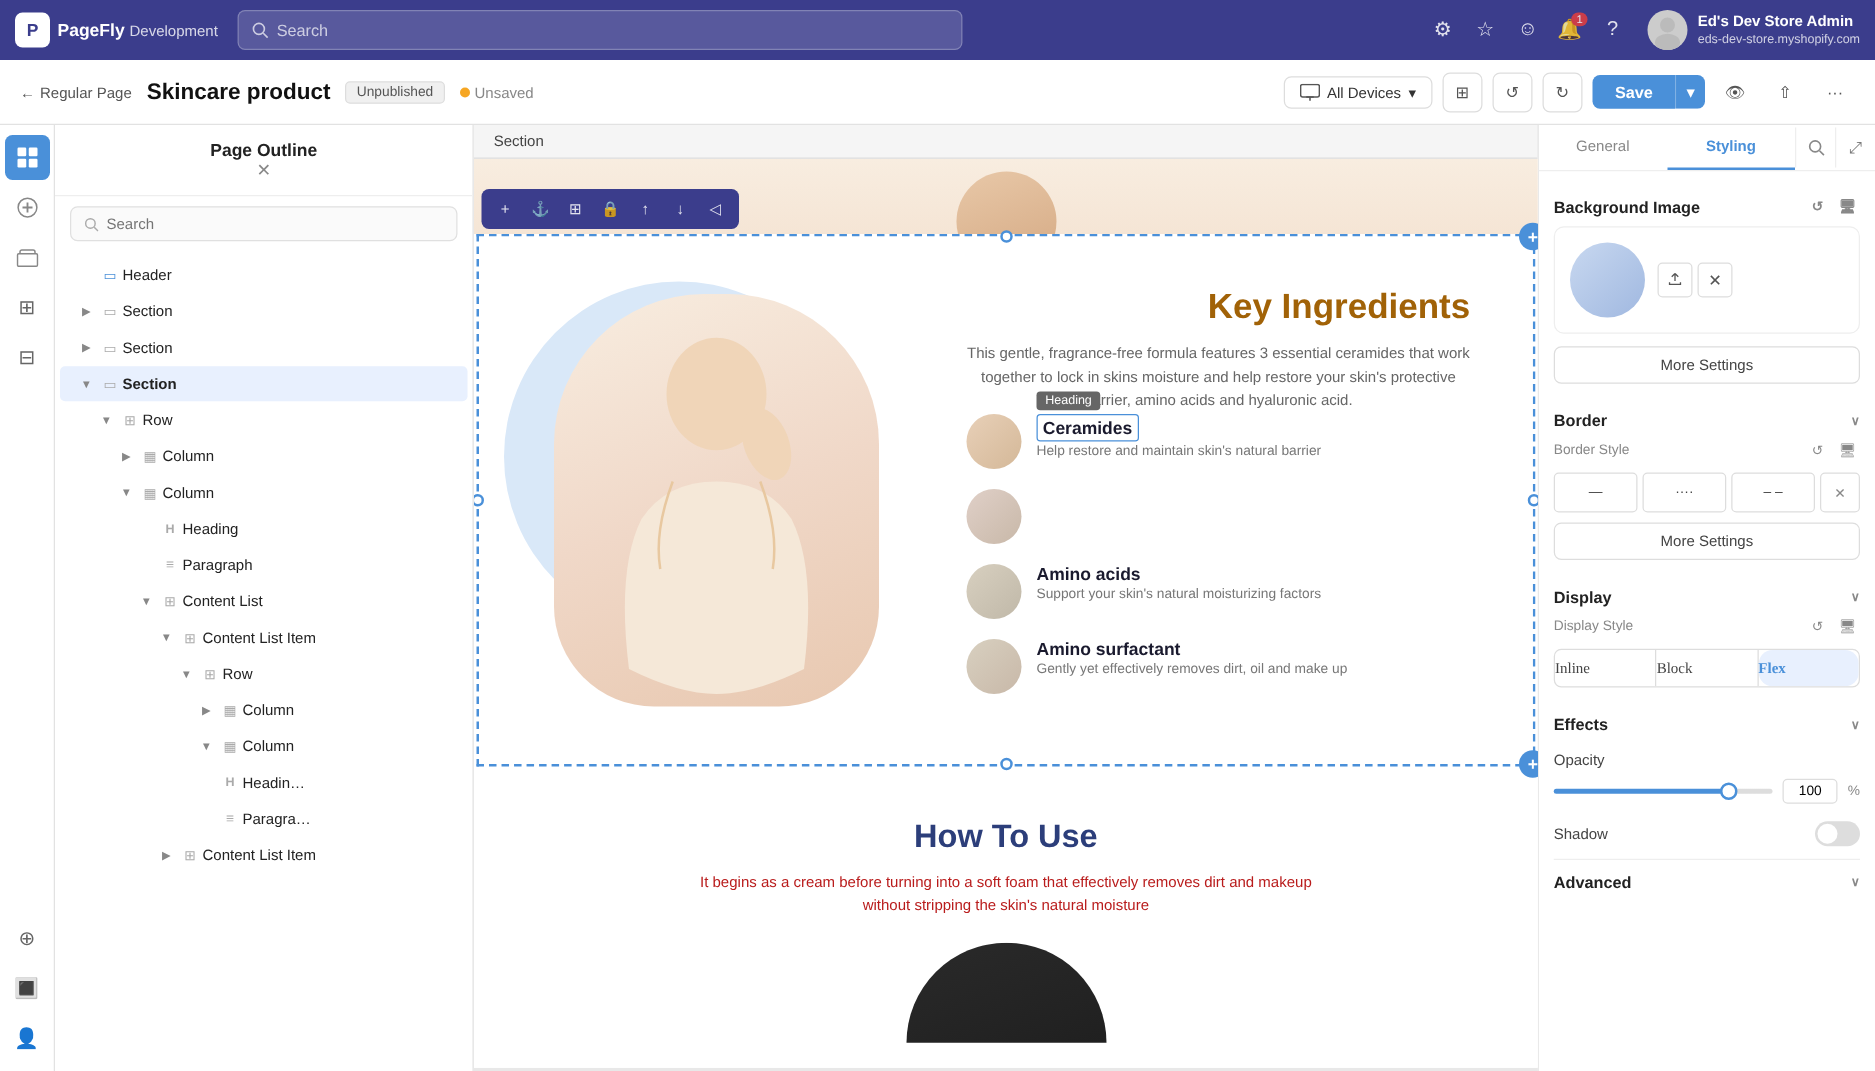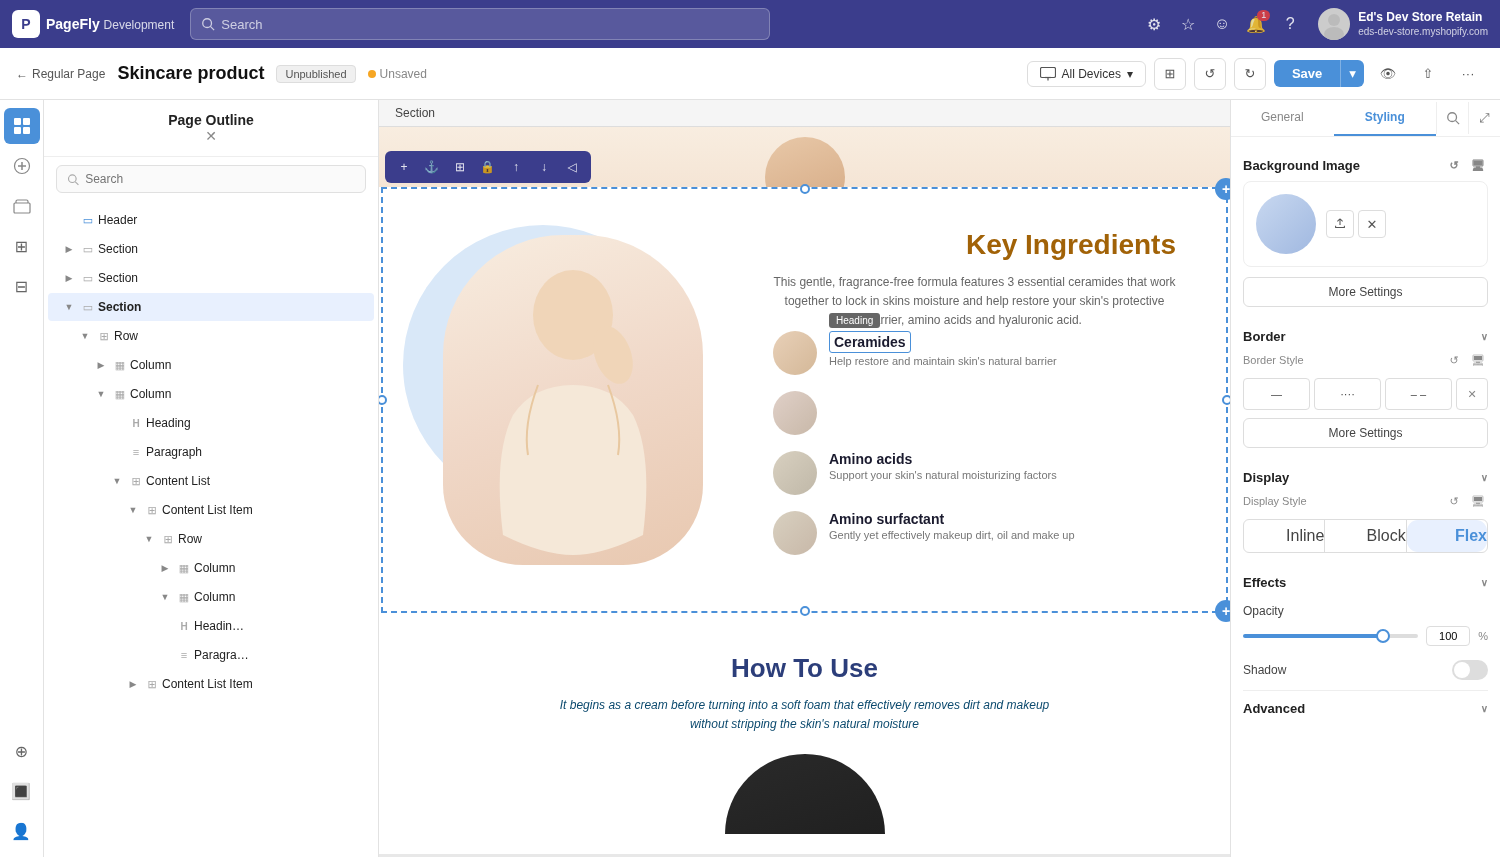--- a/index.html
+++ b/index.html
@@ -277,25 +277,24 @@
       text-align: center;
     }
     .htu-title {
       font-size: 26px;
       font-weight: 800;
       color: #2c3e7a;
       margin-bottom: 12px;
     }
     .htu-desc {
       font-size: 12px;
-      color: #0c4a6e;
+      color: #b91c1c;
       max-width: 500px;
       margin: 0 auto 20px;
       line-height: 1.6;
-      font-style: italic;
     }
 
     
     .right-panel {
       width: 270px;
       background: #fff;
       border-left: 1px solid #e2e2e2;
       display: flex;
       flex-direction: column;
       flex-shrink: 0;
@@ -374,25 +373,26 @@
       display: flex;
       gap: 0;
       border: 1px solid #ddd;
       border-radius: 6px;
       overflow: hidden;
       margin-top: 8px;
     }
     .display-opt {
       flex: 1;
       padding: 7px 0;
-      text-align: right;
-      font-size: 16px;
+      text-align: left;
+      font-size: 12px;
       color: #444;
       cursor: pointer;
       border-right: 1px solid #ddd;
+      font-family: Liberation Serif, serif;
     }
     .display-opt:last-child { border-right: none; }
     .display-opt.active { background: #e8f0fe; color: #4a90d9; font-weight: 600; border-radius: 11px; }
     .prop-row { display: flex; align-items: center; justify-content: space-between; margin: 8px 0; }
     .prop-label { font-size: 12px; color: #444; }
     .opacity-slider-row { display: flex; align-items: center; gap: 8px; margin-top: 6px; }
     .slider-track {
       flex: 1;
       height: 4px;
       background: linear-gradient(to right, #4a90d9 80%, #ddd 80%);
@@ -464,21 +464,21 @@
     </div>
     <div class="nav-icon">?</div>
     <div class="user-info">
       <div class="avatar">
         <svg width="32" height="32" viewBox="0 0 32 32">
             <circle cx="16" cy="12" r="6" fill="#bbb"></circle>
             <ellipse cx="16" cy="26" rx="10" ry="7" fill="#bbb"></ellipse>
           </svg>
       </div>
       <div class="user-text">
-        <div class="name">Ed's Dev Store Retain</div>
+        <div class="name">Ed's Dev Store Admin</div>
         <div class="store">eds-dev-store.myshopify.com</div>
       </div>
     </div>
   </div>
 </div>
 
 <div class="sub-header">
   <div class="back-btn">
     <span>←</span>
     <span>Regular Page</span>
@@ -732,21 +732,21 @@
                   <div class="ing-text">
                     <div class="ing-name">Amino acids</div>
                     <div class="ing-desc">Support your skin's natural moisturizing factors</div>
                   </div>
                 </div>
 
                 <div class="ingredient-item">
                   <div class="ing-avatar" style="background:linear-gradient(135deg,#d8d0c0 0%,#c8b8a8 100%);"></div>
                   <div class="ing-text">
                     <div class="ing-name">Amino surfactant</div>
-                    <div class="ing-desc">Gently yet effectively makeup dirt, oil and make up</div>
+                    <div class="ing-desc">Gently yet effectively removes dirt, oil and make up</div>
                   </div>
                 </div>
               </div>
             </div>
 
             <div style="position:absolute;bottom:-11px;right:-11px;width:22px;height:22px;background:#4a90d9;border-radius:50%;display:flex;align-items:center;justify-content:center;color:#fff;font-size:14px;font-weight:bold;z-index:15;cursor:pointer;">+</div>
           </div>
         </div>
 
         <div class="how-to-use-section">

